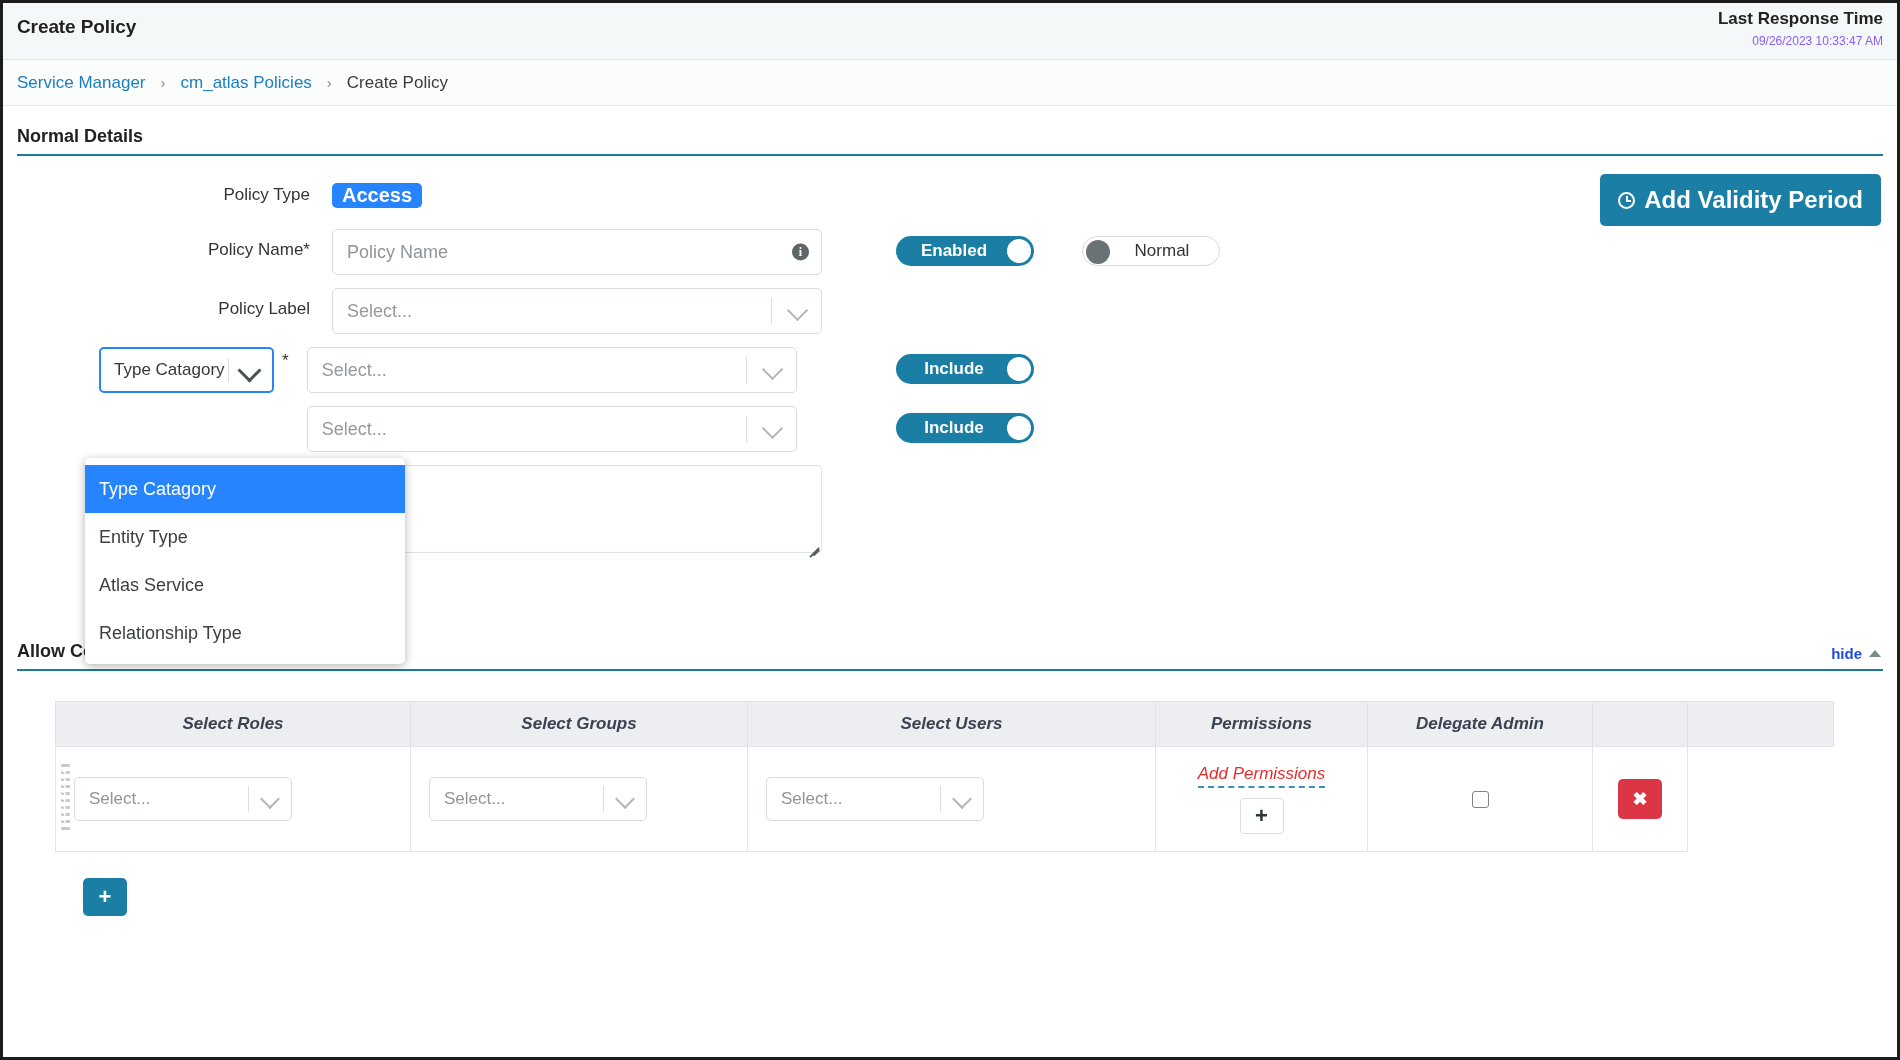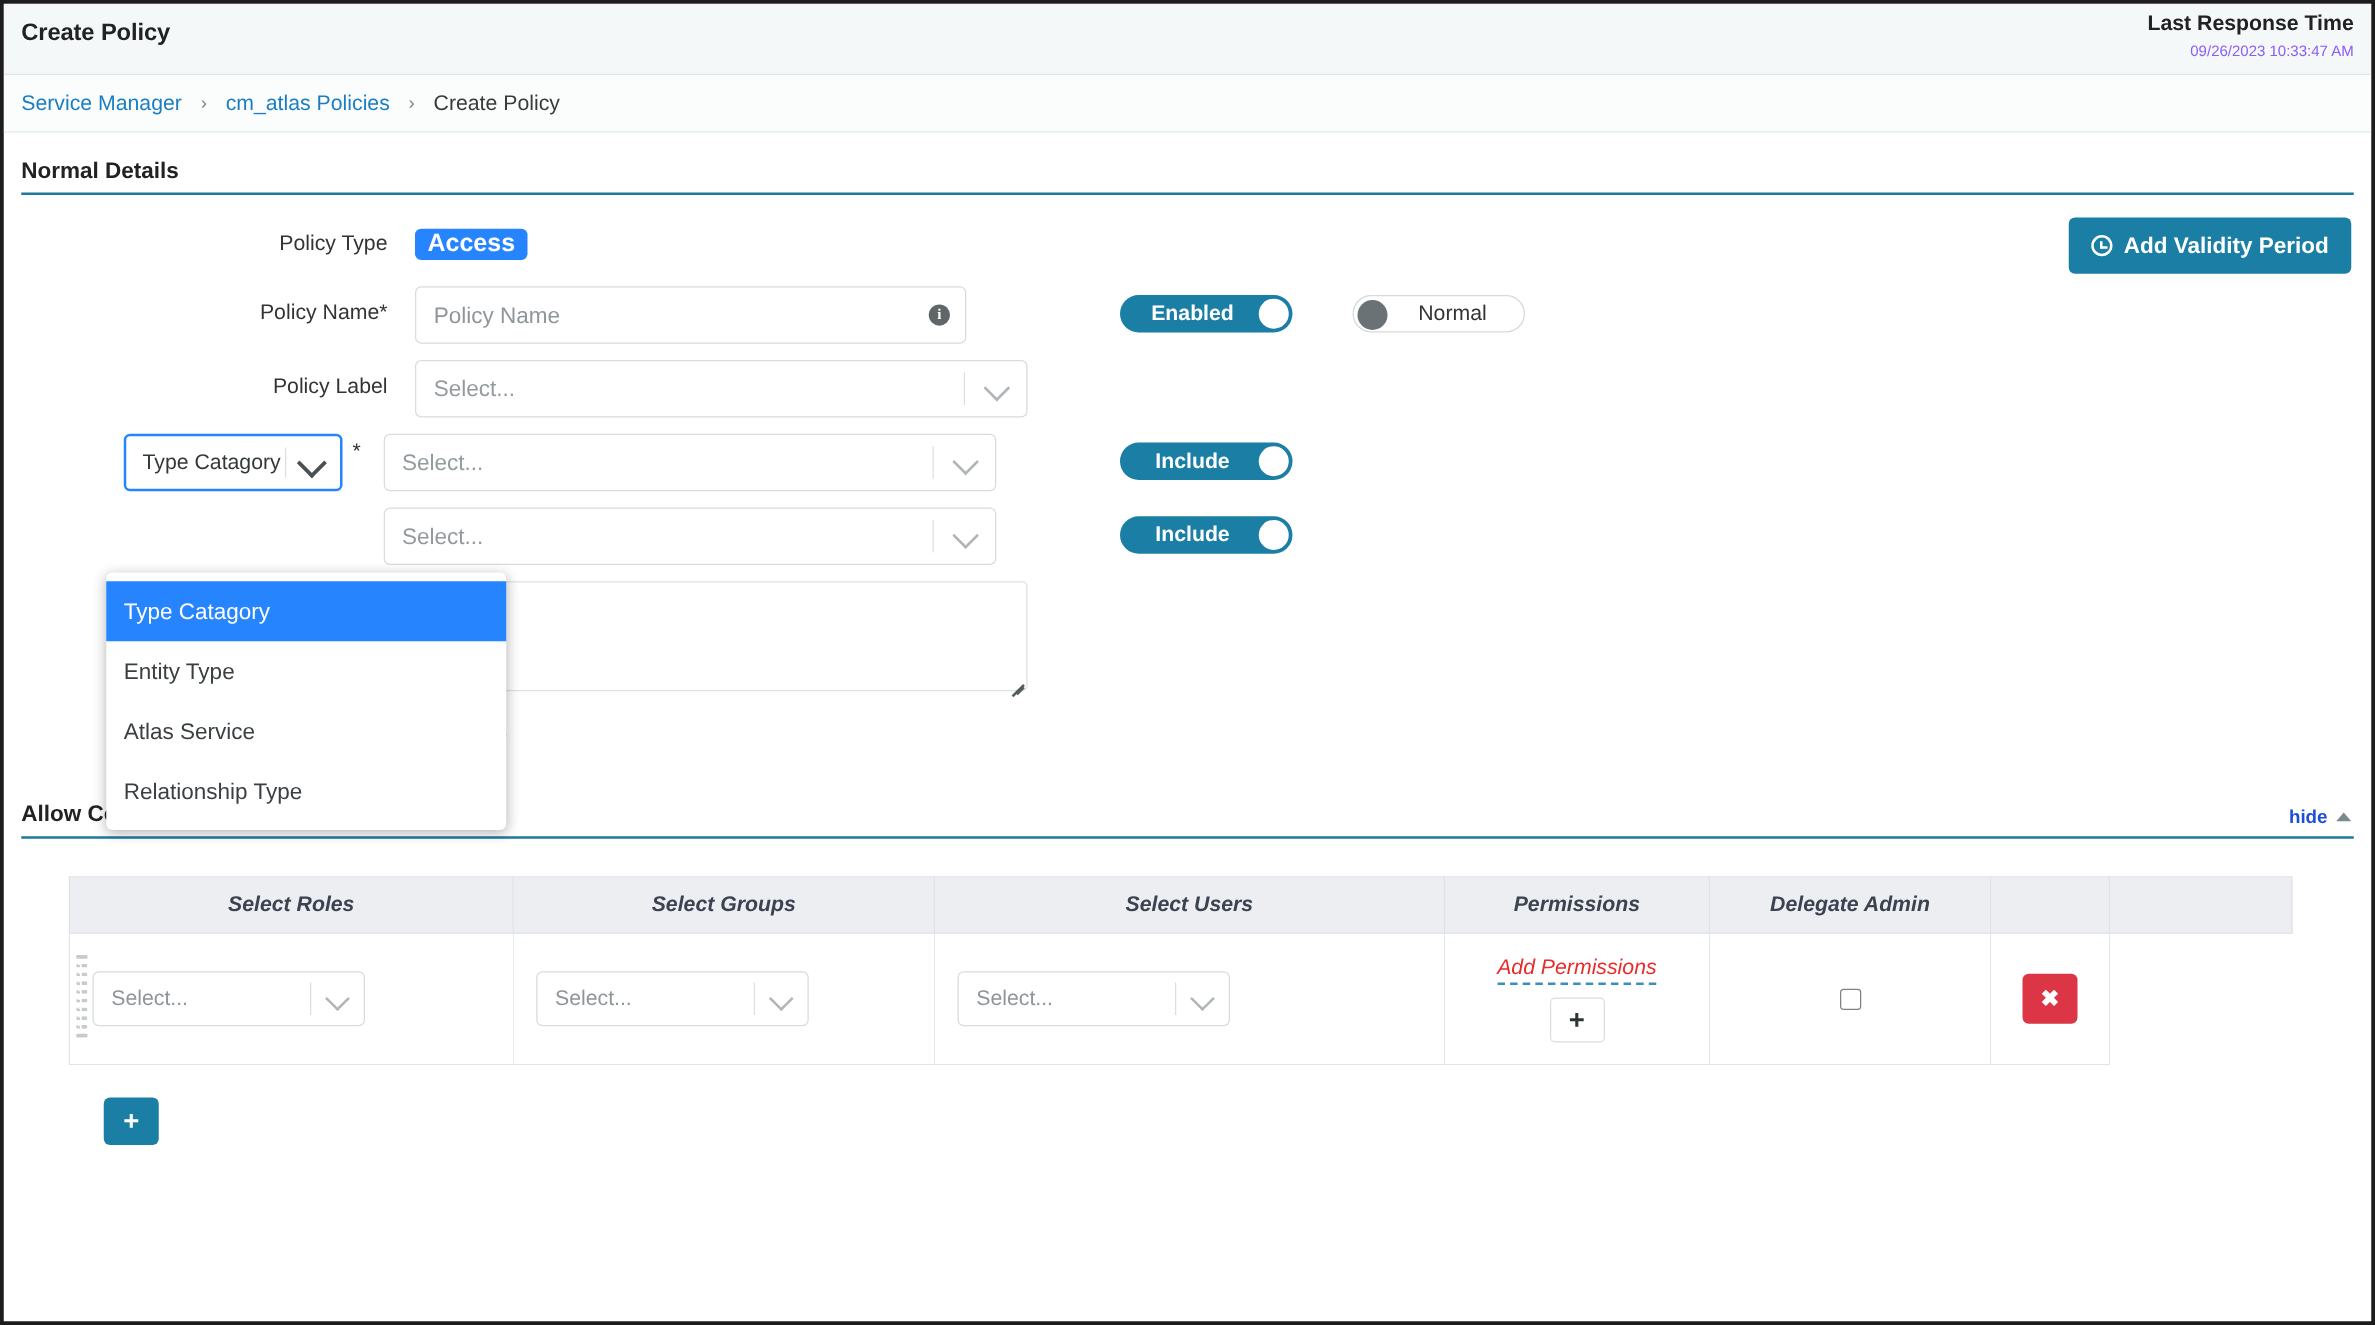--- a/index.html
+++ b/index.html
@@ -136,21 +136,21 @@
     color: #ffffff;
     font-size: 20px;
     font-weight: bold;
     border-radius: 5px;
     padding: 5px 10px;
     line-height: 15px;
     margin-top: 9px;
   }
 
   .textbox {
-    width: 441px;
+    width: 490px;
     height: 46px;
     box-sizing: border-box;
     border: 1px solid #d8dcdc;
     border-radius: 5px;
     background: #ffffff;
     position: relative;
     display: flex;
     align-items: center;
     padding: 0 14px;
     font-size: 18px;
@@ -322,21 +322,21 @@
   }
 
   .btn-validity {
     position: absolute;
     right: 2px;
     top: 0;
     background: #1b7fa5;
     color: #ffffff;
     border: none;
     border-radius: 5px;
-    font-size: 18px;
+    font-size: 24px;
     font-weight: bold;
     padding: 12px 18px;
     display: flex;
     align-items: center;
     gap: 9px;
     cursor: pointer;
     font-family: "Liberation Sans", sans-serif;
   }
   .clock-icon {
     width: 17px; height: 17px;

